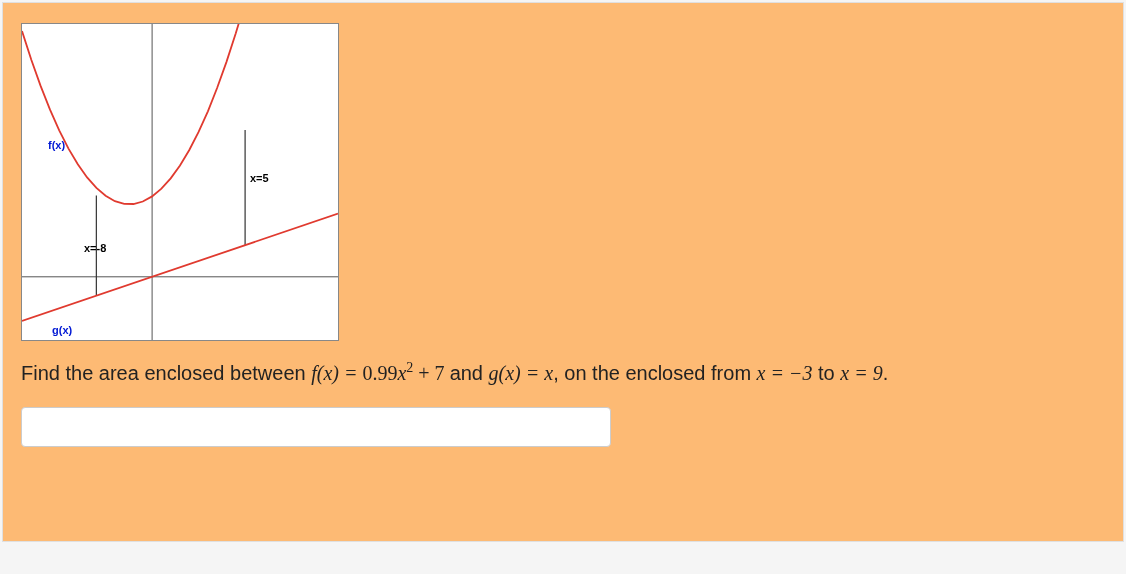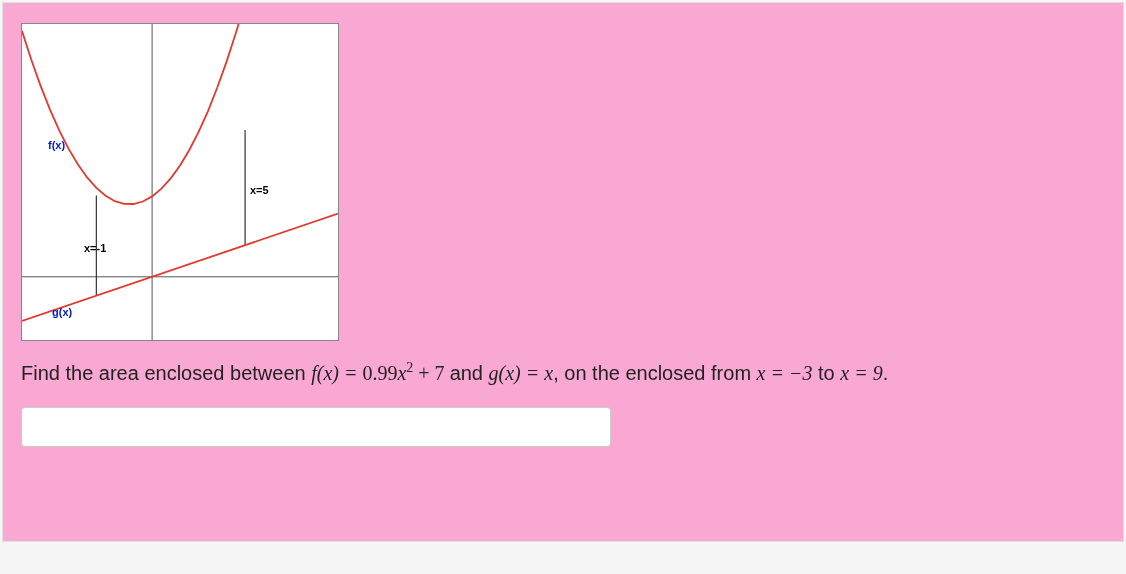--- a/index.html
+++ b/index.html
@@ -4,21 +4,21 @@
 <style>
   body {
     margin: 0;
     padding: 0;
     background: #f5f5f5;
     font-family: Arial, Helvetica, sans-serif;
     font-size: 20px;
     color: #222;
   }
   .page {
-    background: #f9a8d4;
+    background: #fdba74;
     border: 1px solid #e0e0e0;
     margin: 2px;
     padding: 20px 18px 38px 18px;
     min-height: 540px;
     box-sizing: border-box;
   }
   .graph-box {
     width: 316px;
     height: 316px;
     border: 1px solid #888;
@@ -104,23 +104,23 @@
         223.0,-21.5
         232.3,-55.2
         241.6,-91.5
         250.9,-130.5
         260.2,-172.0
         269.5,-216.2
         278.8,-263.0
         "></polyline>
     </svg>
     <span class="graph-label lbl-blue" style="left:26px; top:115px;">f(x)</span>
-    <span class="graph-label lbl-blue" style="left:30px; top:282px;">g(x)</span>
-    <span class="graph-label lbl-black" style="left:62px; top:218px;">x=-1</span>
-    <span class="graph-label lbl-black" style="left:228px; top:160px;">x=5</span>
+    <span class="graph-label lbl-blue" style="left:30px; top:300px;">g(x)</span>
+    <span class="graph-label lbl-black" style="left:62px; top:218px;">x=-8</span>
+    <span class="graph-label lbl-black" style="left:228px; top:148px;">x=5</span>
   </div>
 
   <div class="question">
     <span>Find the area enclosed between </span>
     <span class="math">
       <span class="mi">f(x) = </span><span>0.99</span><span class="mi">x</span><sup>2</sup><span> + 7</span>
     </span>
     <span> and </span>
     <span class="math">
       <span class="mi">g(x) = </span><span class="mi">x</span></span><span>, on the enclosed from </span><span class="math mi">x = −3</span>

